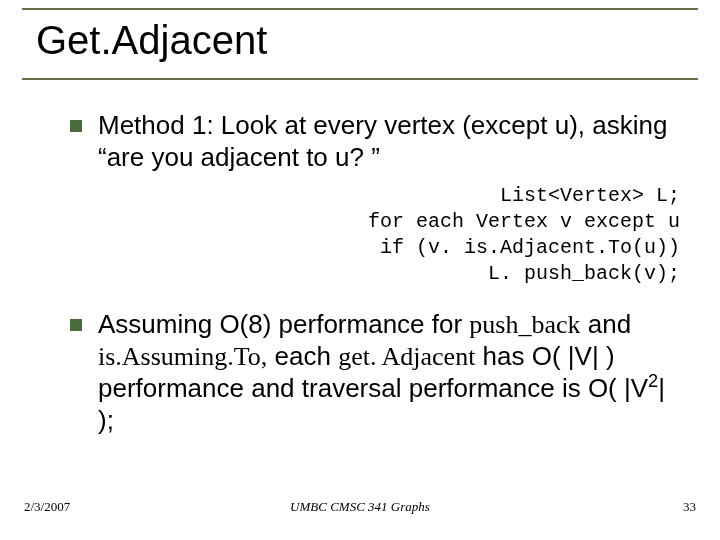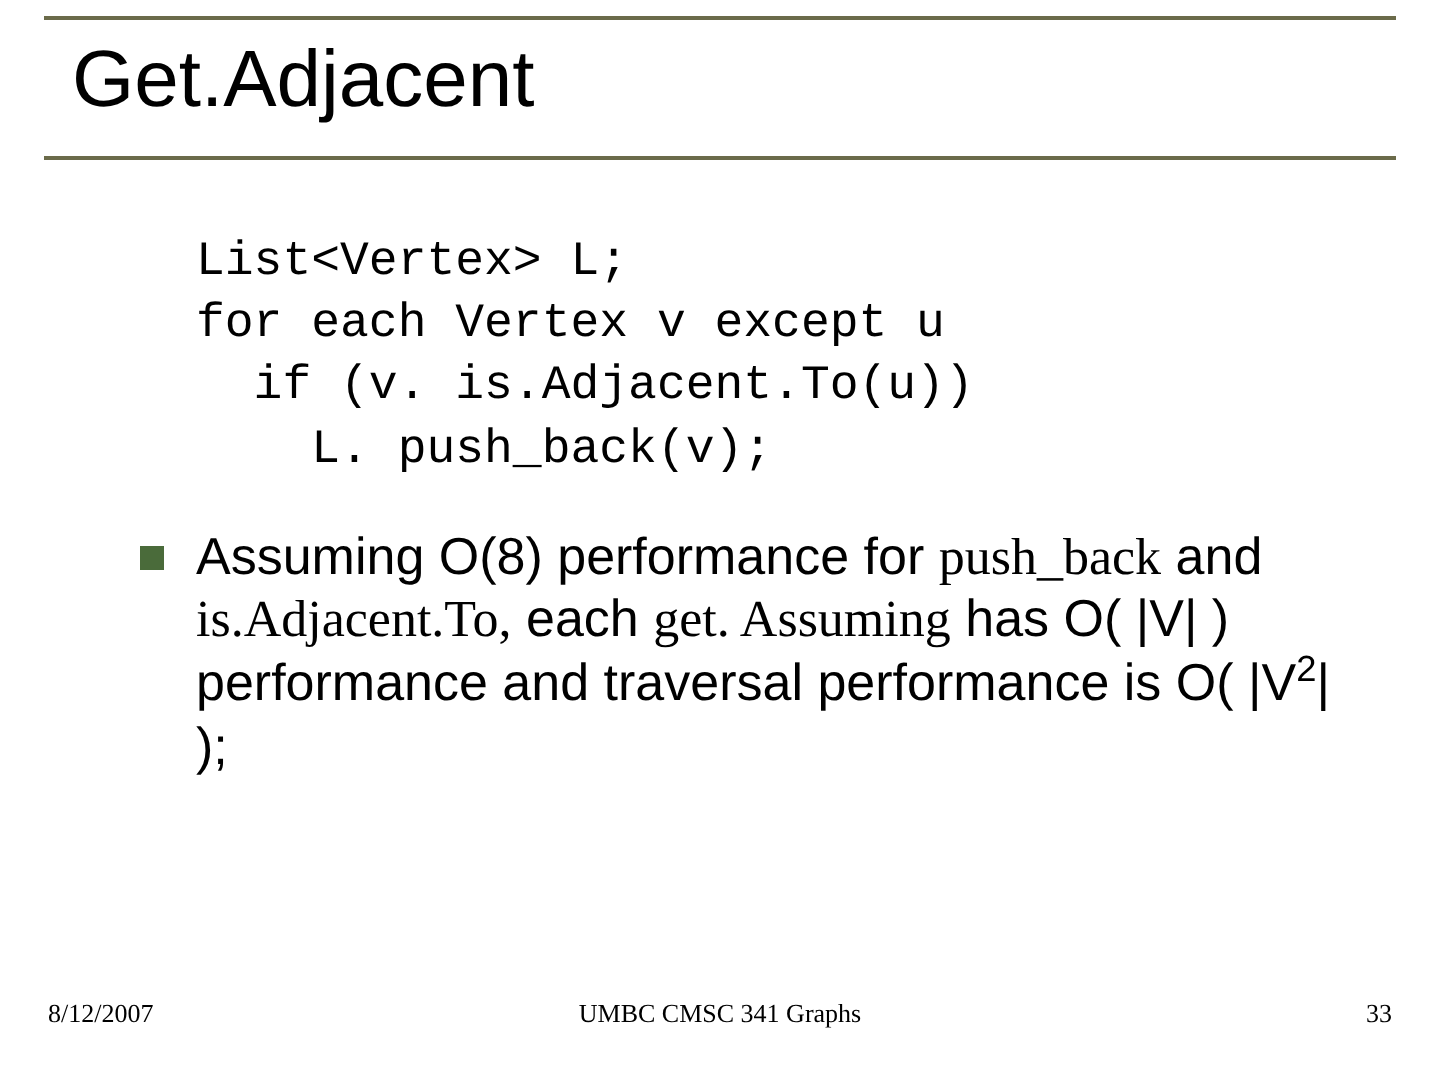--- a/index.html
+++ b/index.html
@@ -62,68 +62,73 @@
   }
   .para {
     font-size: 26px;
     line-height: 1.22;
   }
   .code-block {
     margin-left: 28px;
     margin-top: 6px;
     margin-bottom: 22px;
     font-family: "Courier New", Courier, monospace;
-    font-size: 24px;
+    font-size: 20px;
     line-height: 1.3;
     white-space: pre;
+    text-align: right;
   }
   .mono {
     font-family: Liberation Serif, serif;
   }
   .sup {
     font-size: 0.7em;
     vertical-align: super;
     line-height: 0;
   }
   .footer {
     position: absolute;
     left: 0;
     right: 0;
     bottom: 12px;
     font-size: 13px;
     font-family: "Times New Roman", Times, serif;
     color: #000;
   }
   .foot-date { position: absolute; left: 24px; bottom: 0; }
-  .foot-center { position: absolute; left: 0; right: 0; bottom: 0; text-align: center; }
+  .foot-center { position: absolute; left: 0; right: 0; bottom: 0; text-align: center; font-style: italic; }
   .foot-page { position: absolute; right: 24px; bottom: 0; text-align: right; }
 </style>
 </head>
 <body>
 
 <div class="slide">
   <div class="rule-top"></div>
   <div class="title">Get.Adjacent</div>
   <div class="rule-under-title"></div>
 
   <div class="body">
 
+    <div class="bullet-row">
+      <div class="bullet-square"></div>
+      <div class="para">Method 1:  Look at every vertex (except u), asking “are you adjacent to u? ”</div>
+    </div>
 
     <div class="code-block"><span>List&lt;Vertex&gt; L;</span>
 <span>for each Vertex v except u</span>
 <span>  if (v. is.Adjacent.To(u))</span>
 <span>    L. push_back(v);</span></div>
 
     <div class="bullet-row">
       <div class="bullet-square"></div>
       <div class="para">
-        <span>Assuming O(8) performance for </span><span class="mono">push_back</span><span> and </span><span class="mono">is.Adjacent.To,</span><span> each </span><span class="mono">get. Assuming</span><span> has O( |V| ) performance and traversal performance is O( |V</span><span class="sup">2</span><span>| );</span>
+        <span>Assuming O(8) performance for </span><span class="mono">push_back</span><span> and </span><span class="mono">is.Assuming.To,</span><span> each </span><span class="mono">get. Adjacent</span><span> has O( |V| ) performance and traversal performance is O( |V</span><span class="sup">2</span><span>| );</span>
       </div>
     </div>
 
   </div>
 
   <div class="footer">
-    <div class="foot-date">8/12/2007</div>
+    <div class="foot-date">2/3/2007</div>
     <div class="foot-center">UMBC CMSC 341 Graphs</div>
     <div class="foot-page">33</div>
   </div>
 </div>
 
 </body></html>

